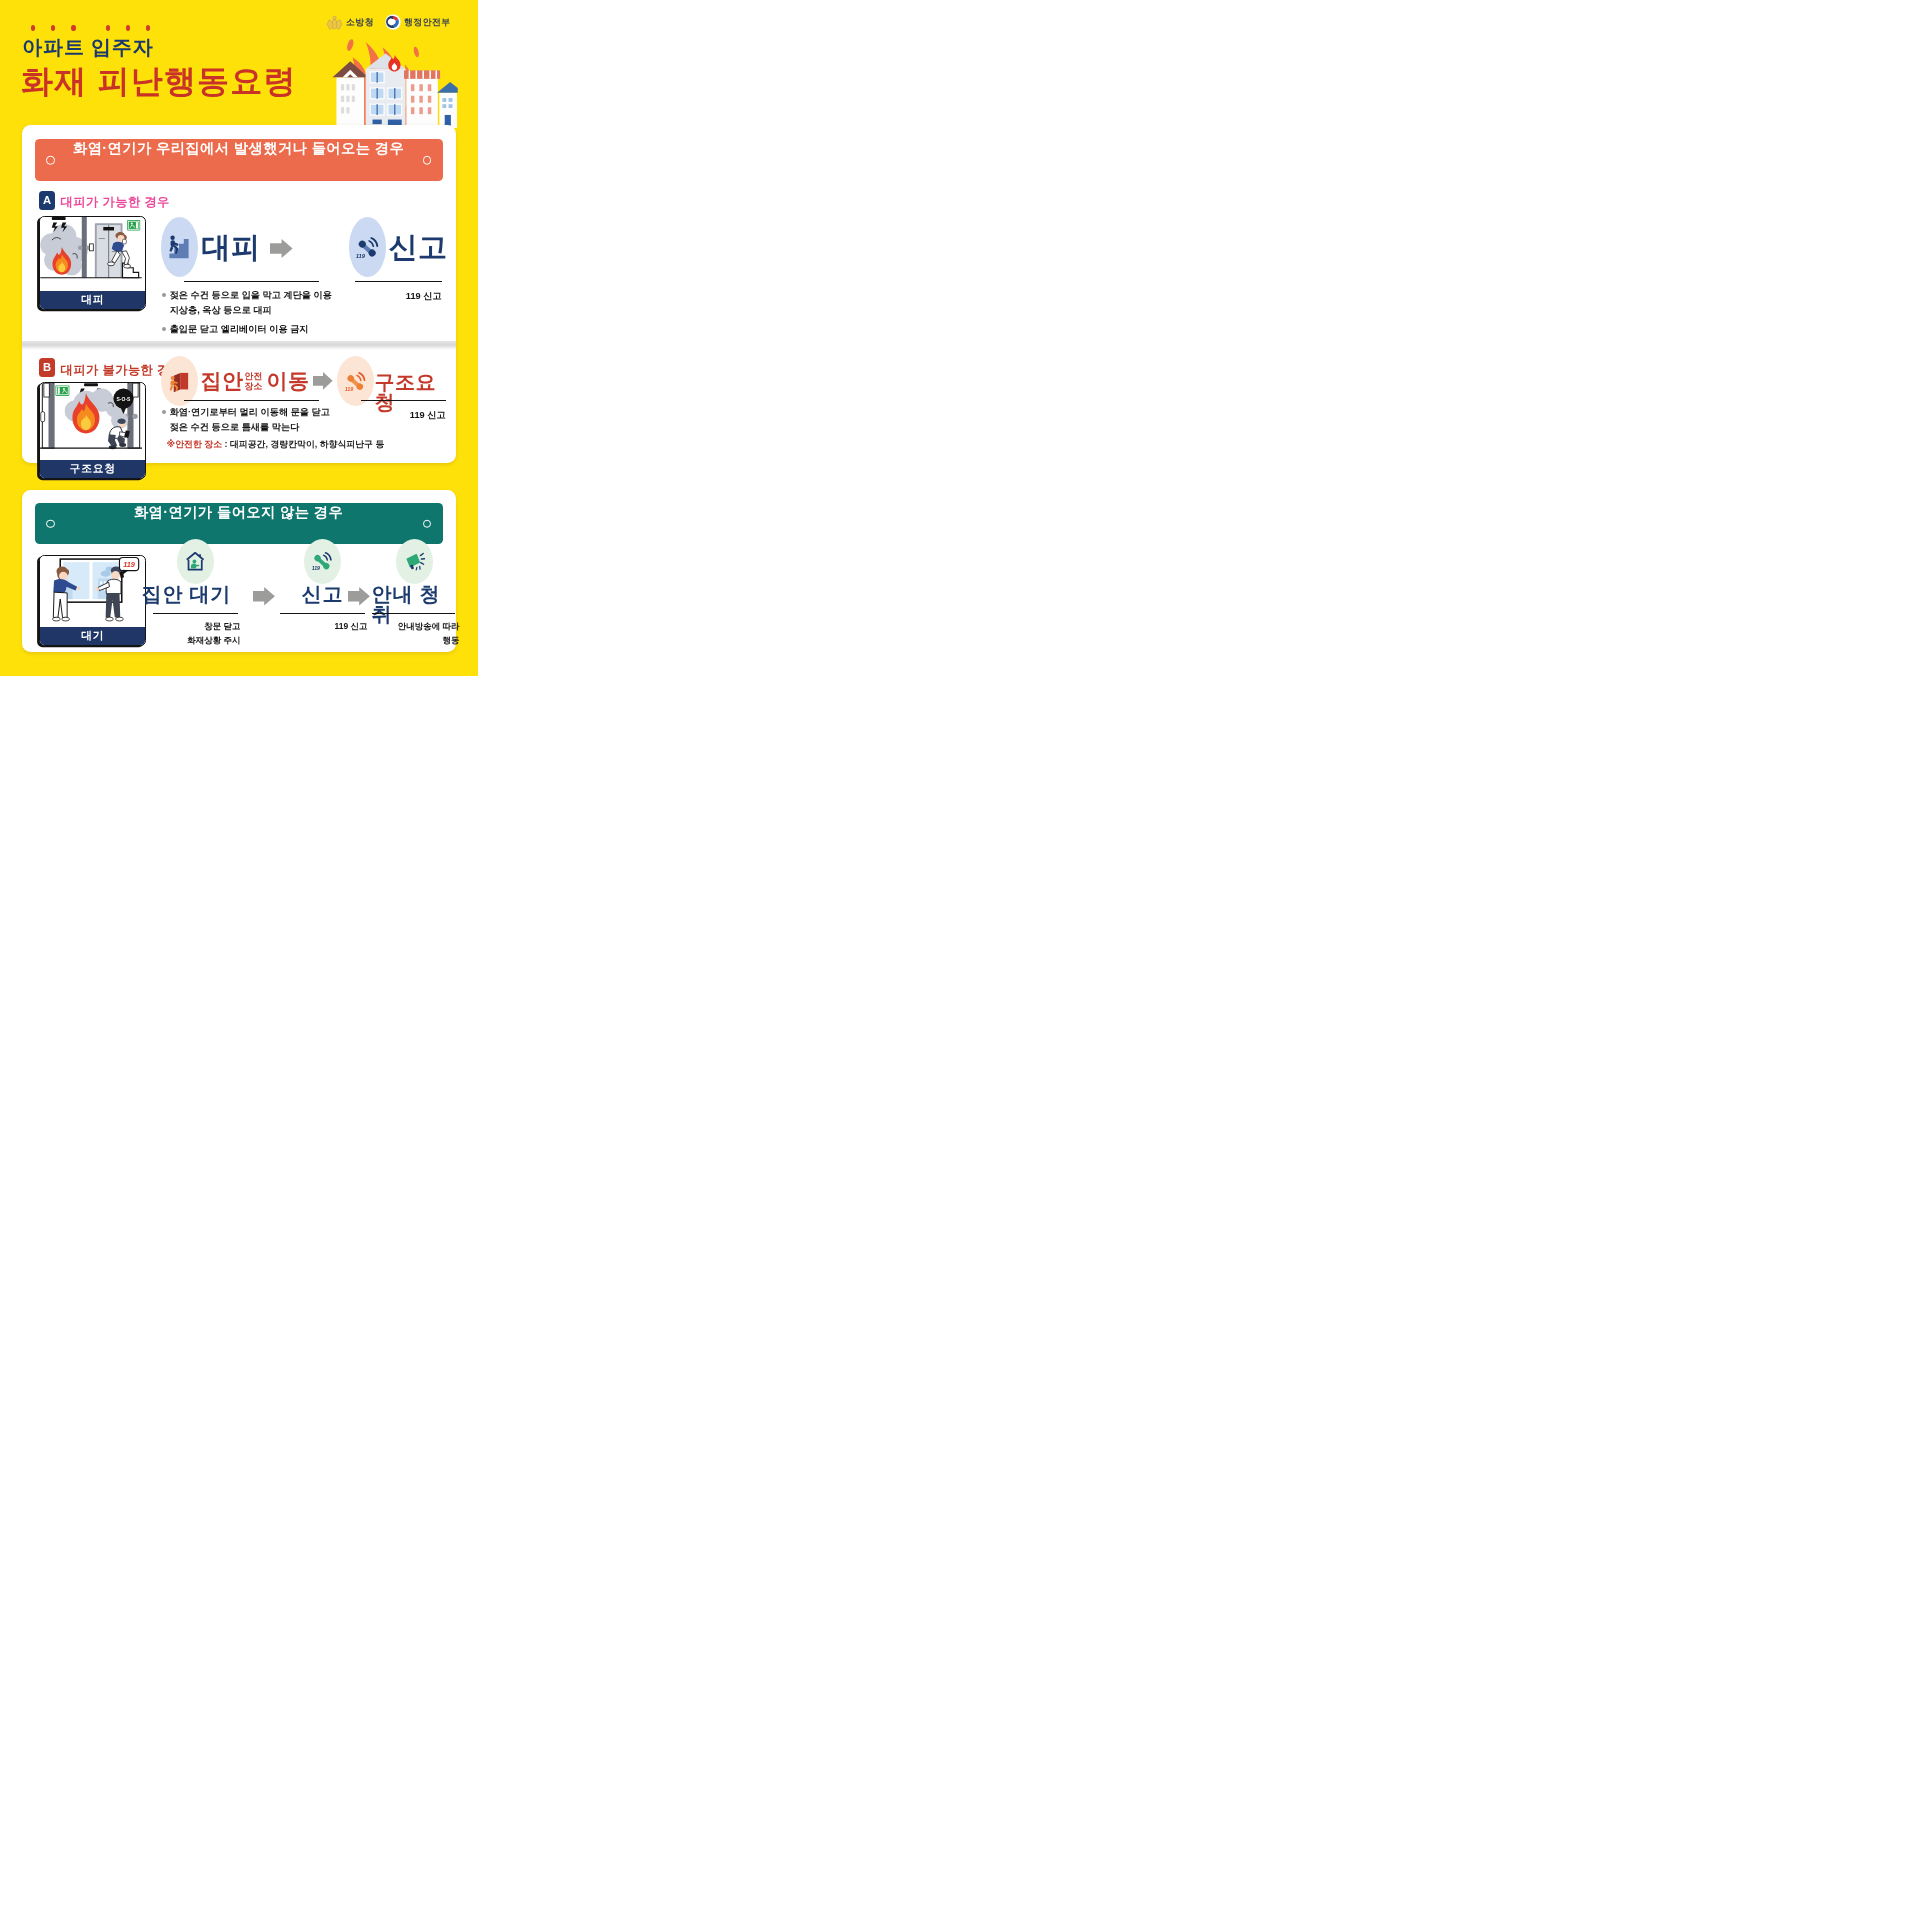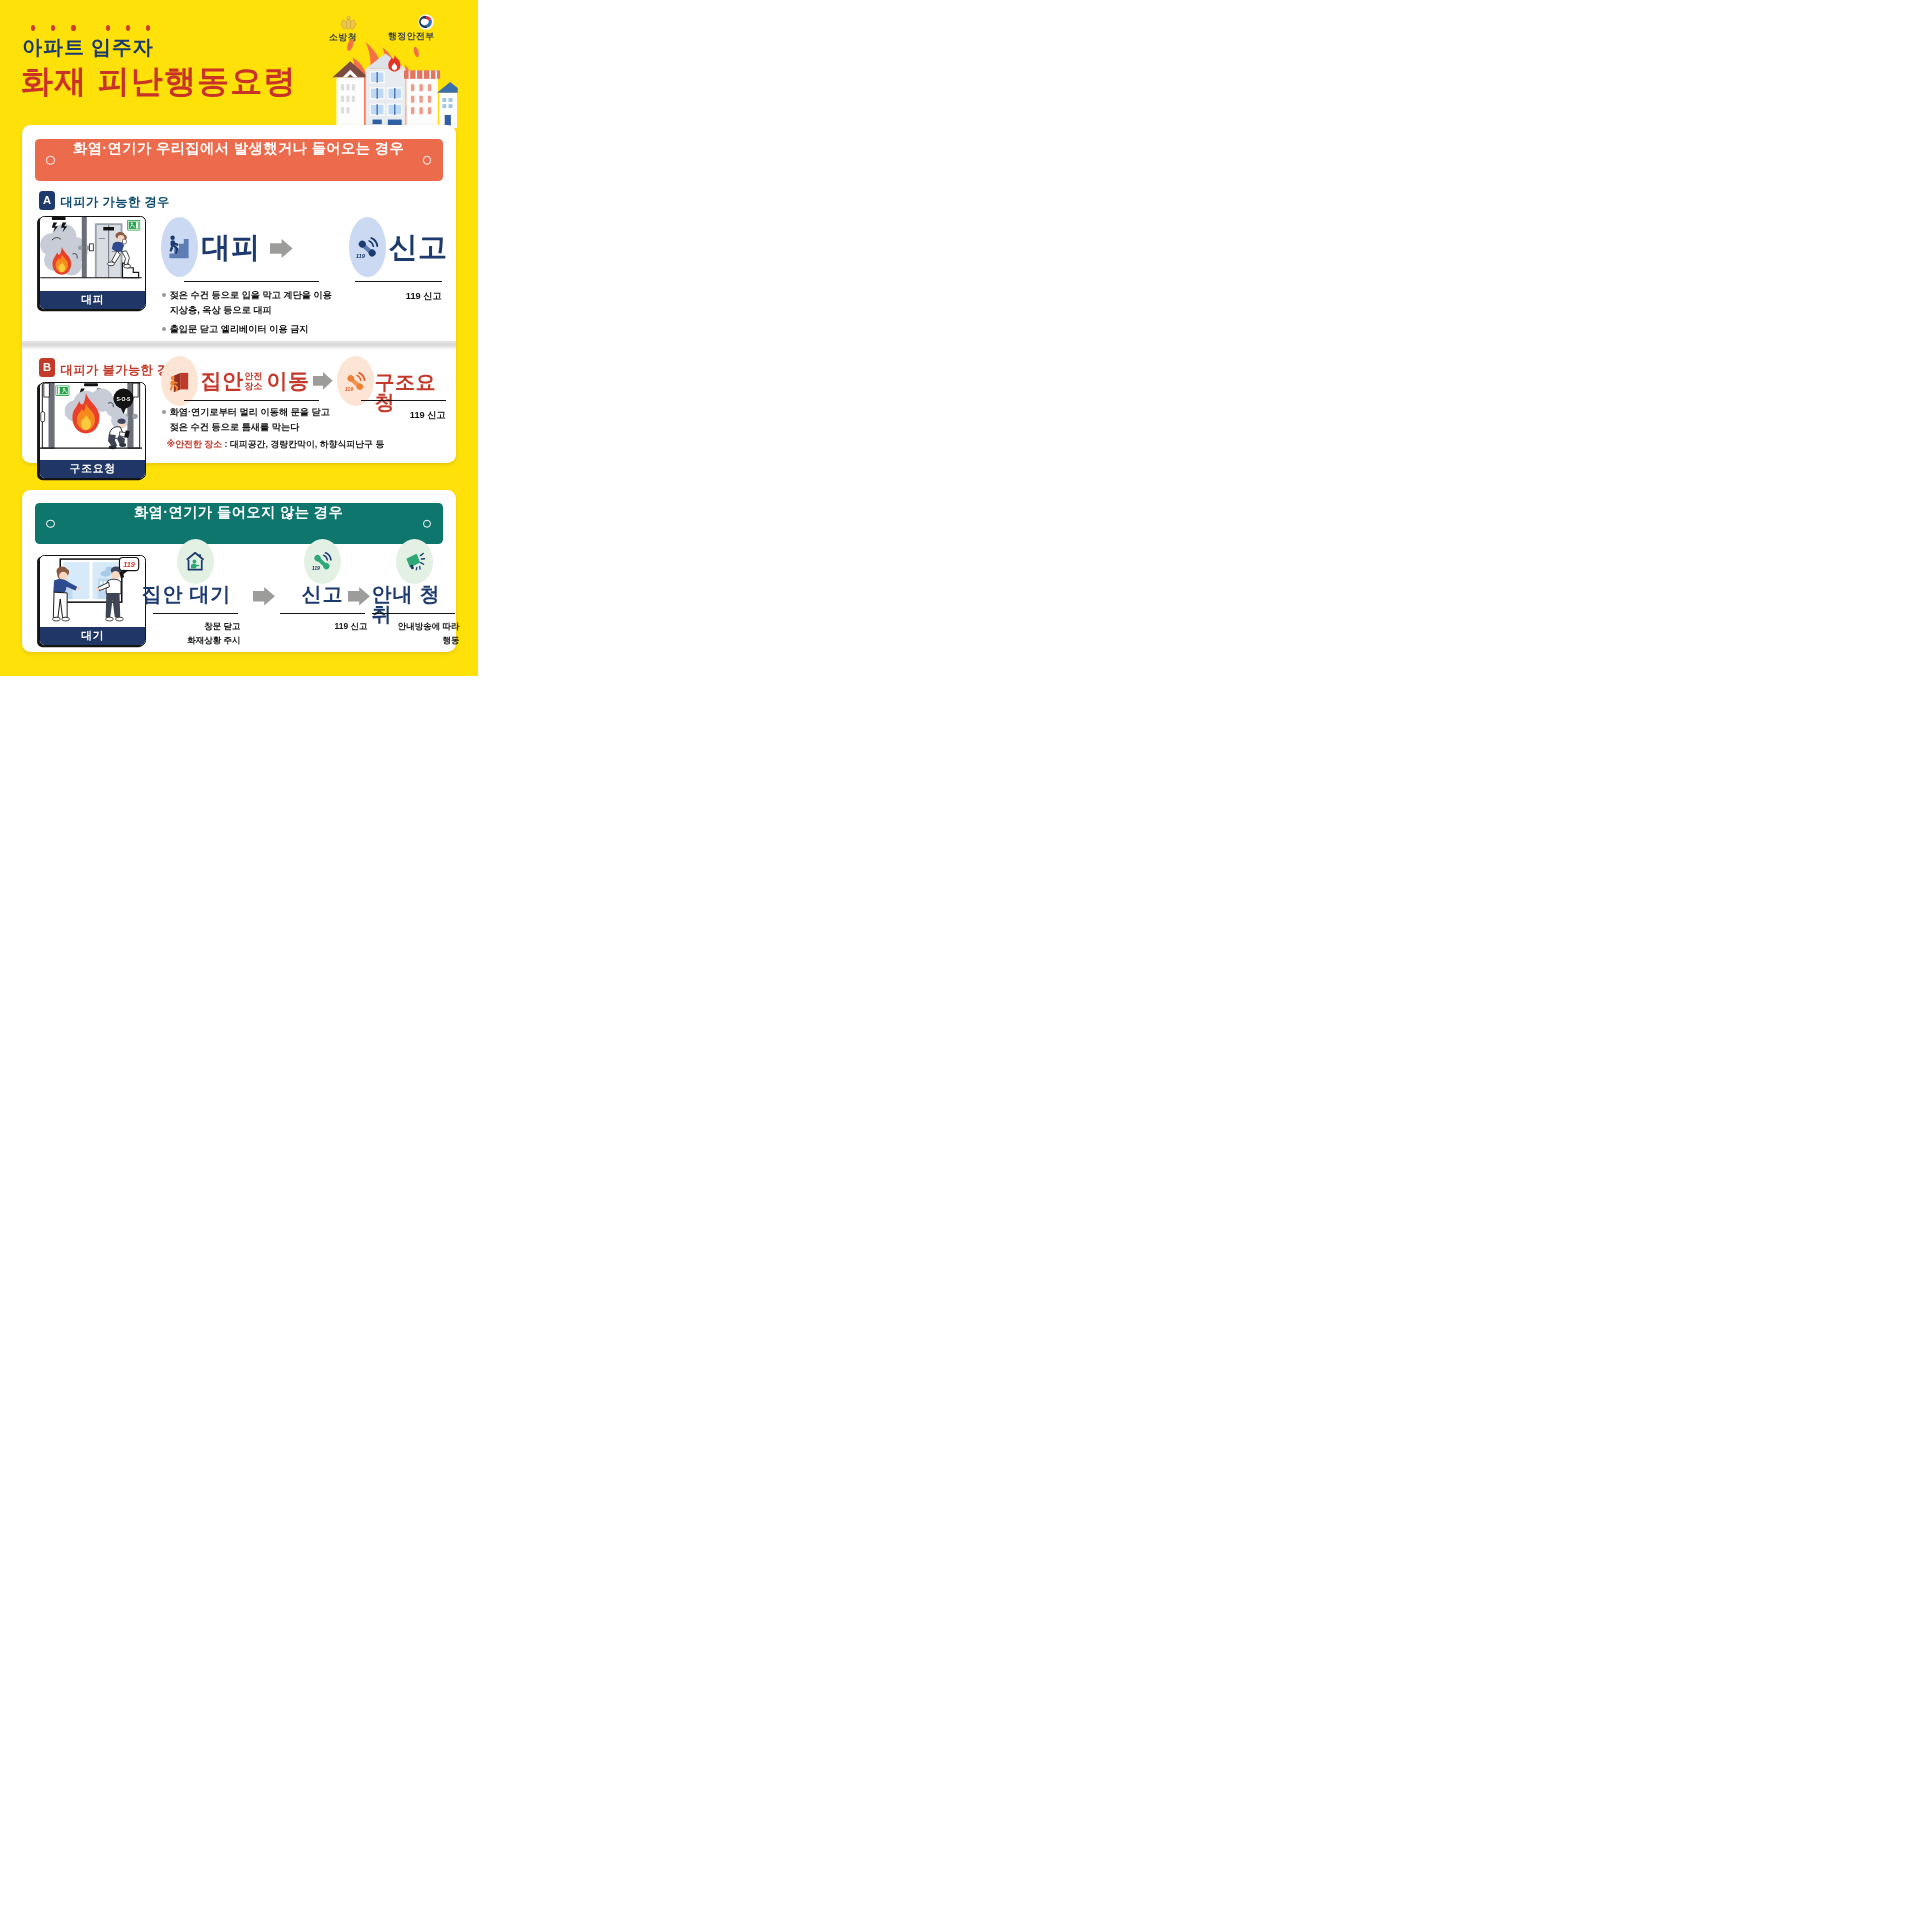--- a/index.html
+++ b/index.html
@@ -17,21 +17,21 @@
   .illus .cap{position:absolute;left:0;right:0;bottom:0;height:17.7px;background:#1F3666;color:#fff;font-weight:800;font-size:10.8px;display:flex;align-items:center;justify-content:center;letter-spacing:0.8px;}
   .fcircle{position:absolute;border-radius:50%;display:flex;align-items:center;justify-content:center;}
   .big-label{position:absolute;font-weight:900;color:#1C3A6E;letter-spacing:0.4px;line-height:1;}
   .arrow{position:absolute;background:#9C9C9B;clip-path:polygon(0 22%,52% 22%,52% 0,100% 50%,52% 100%,52% 78%,0 78%);}
   .uline{position:absolute;height:1.2px;background:#141414;}
   .bullet-row{position:absolute;display:flex;align-items:flex-start;}
   .dot{flex:0 0 auto;width:4.2px;height:4.2px;border-radius:50%;background:#9A9A9A;margin:4.6px 3.9px 0 0;}
   .btext{font-size:9.2px;color:#151515;line-height:14.6px;white-space:pre-line;font-weight:600;}
   .small-note{position:absolute;font-size:9.2px;color:#151515;font-weight:700;text-align:right;white-space:pre-line;line-height:13.5px;}
   .stack-small{display:flex;flex-direction:column;justify-content:center;font-weight:900;font-size:8.9px;line-height:10px;color:#C5392B;}
-  .logo-row{position:absolute;display:flex;align-items:flex-end;flex-direction:column;}
+  .logo-row{position:absolute;display:flex;align-items:center;}
   .logo-text{font-size:8.9px;font-weight:800;color:#3A434E;margin-left:3.1px;letter-spacing:0.4px;}
   .title1{position:absolute;font-size:20px;font-weight:900;color:#19396F;letter-spacing:0.8px;}
   .title2{position:absolute;font-size:32px;font-weight:900;color:#C93327;letter-spacing:1.2px;}
   .tdots{position:absolute;display:flex;}
   .tdots i{display:block;width:4.2px;height:5.8px;border-radius:50%;background:#D23B2C;}
   .note-red{color:#C5392B;font-weight:900;}
   .cap2-label{position:absolute;font-weight:900;color:#1C3A6E;font-size:20px;letter-spacing:0.8px;line-height:1;}
 </style>
 </head>
 <body>
@@ -149,21 +149,21 @@
 
   <div class="card" style="left:21.6px;top:125px;width:434px;height:338px;">
 
     <div class="banner" style="left:13px;top:14px;width:408px;height:42px;background:#EC6B4C;">
       <span class="ring" style="left:11.6px;"></span>
       <span class="btxt">화염·연기가 우리집에서 발생했거나 들어오는 경우</span>
       <span class="ring" style="right:11.6px;"></span>
     </div>
 
     <div class="badge" style="left:17.7px;top:66px;background:#1C3A6E;">A</div>
-    <div class="sec-head" style="left:39px;top:69px;color:#0c4a6e;">대피가 가능한 경우</div>
+    <div class="sec-head" style="left:39px;top:69px;color:#ec4899;">대피가 가능한 경우</div>
 
     <div class="illus" style="left:17.7px;top:91px;width:105px;height:92px;">
       <svg width="102" height="73" viewBox="0 0 264 190">
         <rect width="264" height="190" fill="#fff"></rect>
         <g fill="#C7CCD6">
           <circle cx="30" cy="72" r="30"></circle>
             <circle cx="62" cy="50" r="32"></circle>
             <circle cx="90" cy="86" r="34"></circle>
           <circle cx="38" cy="112" r="28"></circle>
             <circle cx="82" cy="126" r="26"></circle>

